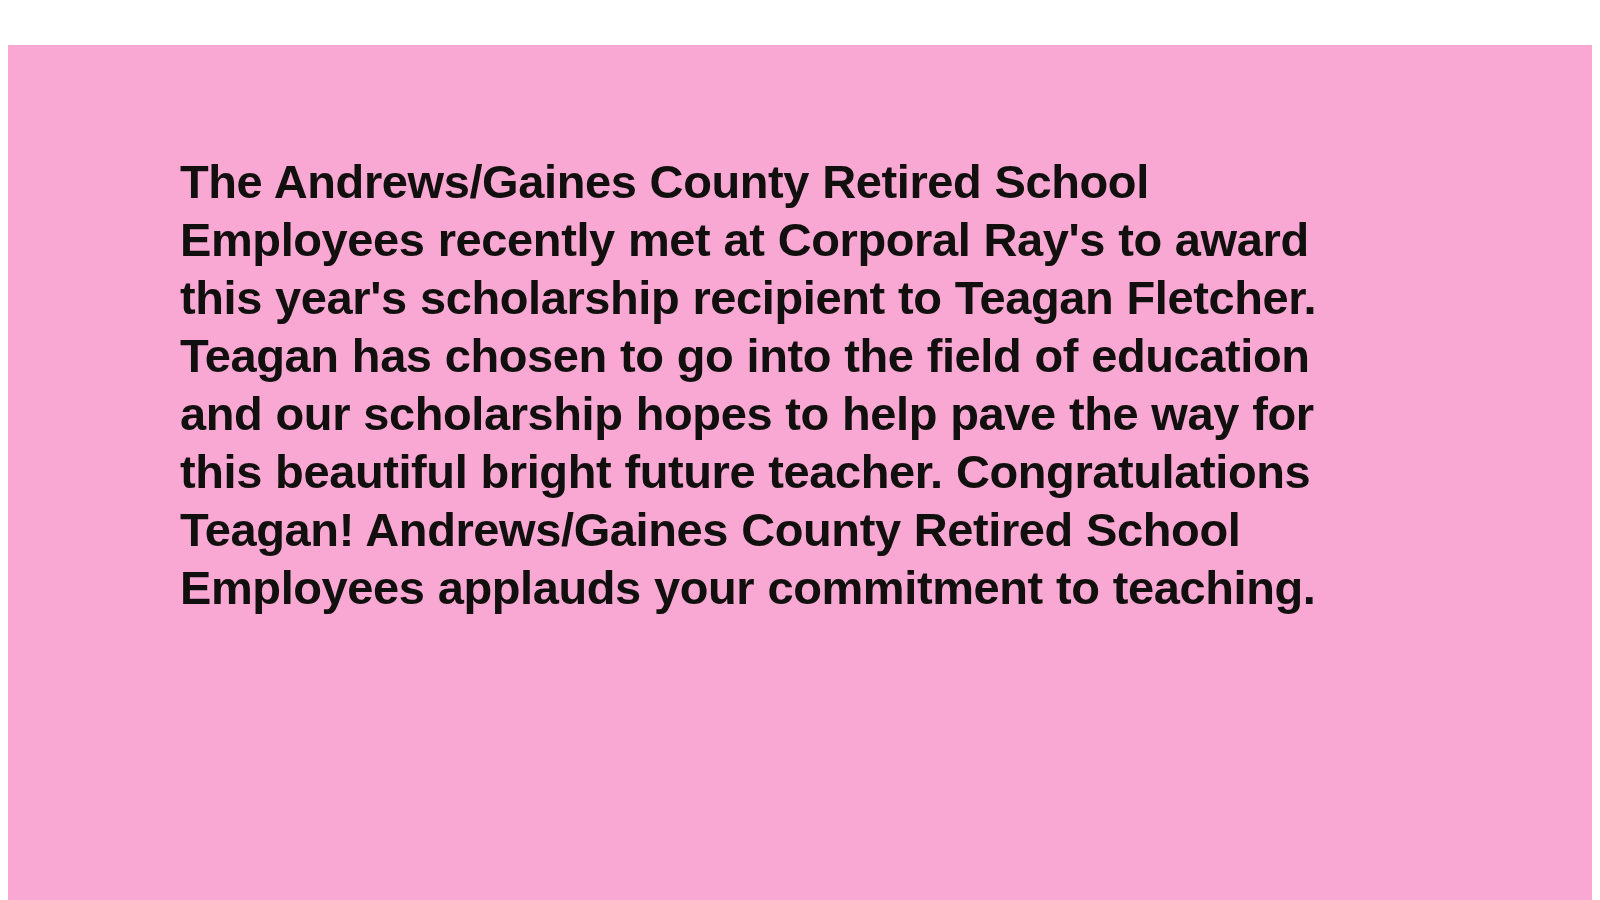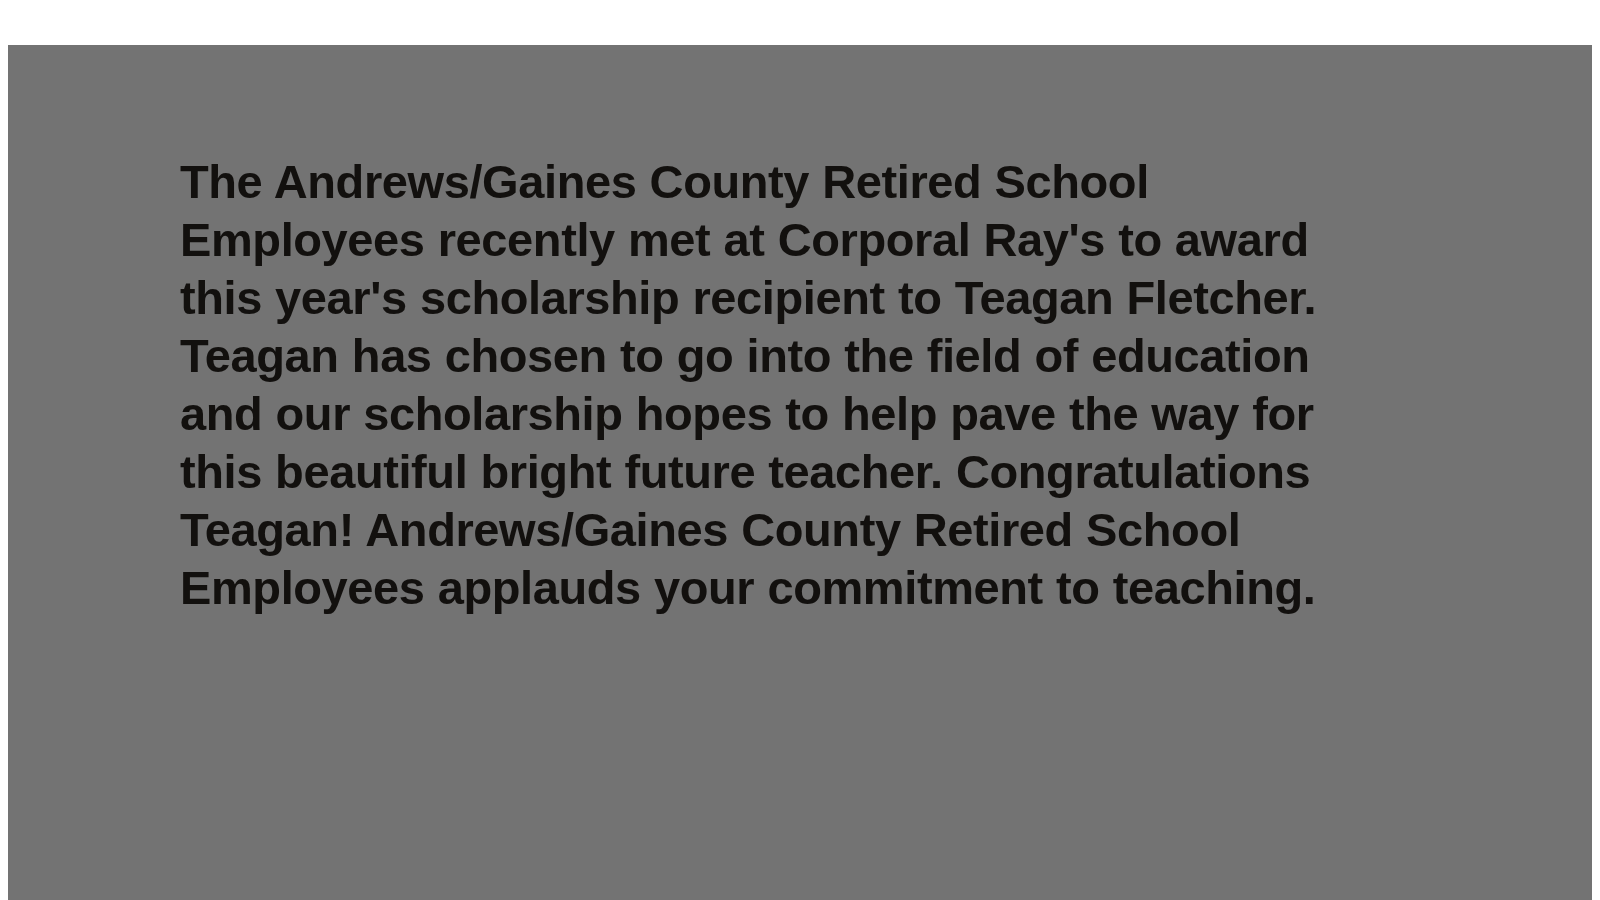--- a/index.html
+++ b/index.html
@@ -18,21 +18,21 @@
     width: 1600px;
     height: 900px;
     background: #ffffff;
   }
   .card {
     position: absolute;
     left: 8px;
     top: 45px;
     width: 1584px;
     height: 855px;
-    background: #737373;
+    background: #f9a8d4;
   }
   .text-block {
     position: absolute;
     left: 172px;
     top: 108px;
     width: 1180px;
   }
   .text-block p {
     margin: 0;
     font-family: "Liberation Sans", sans-serif;

